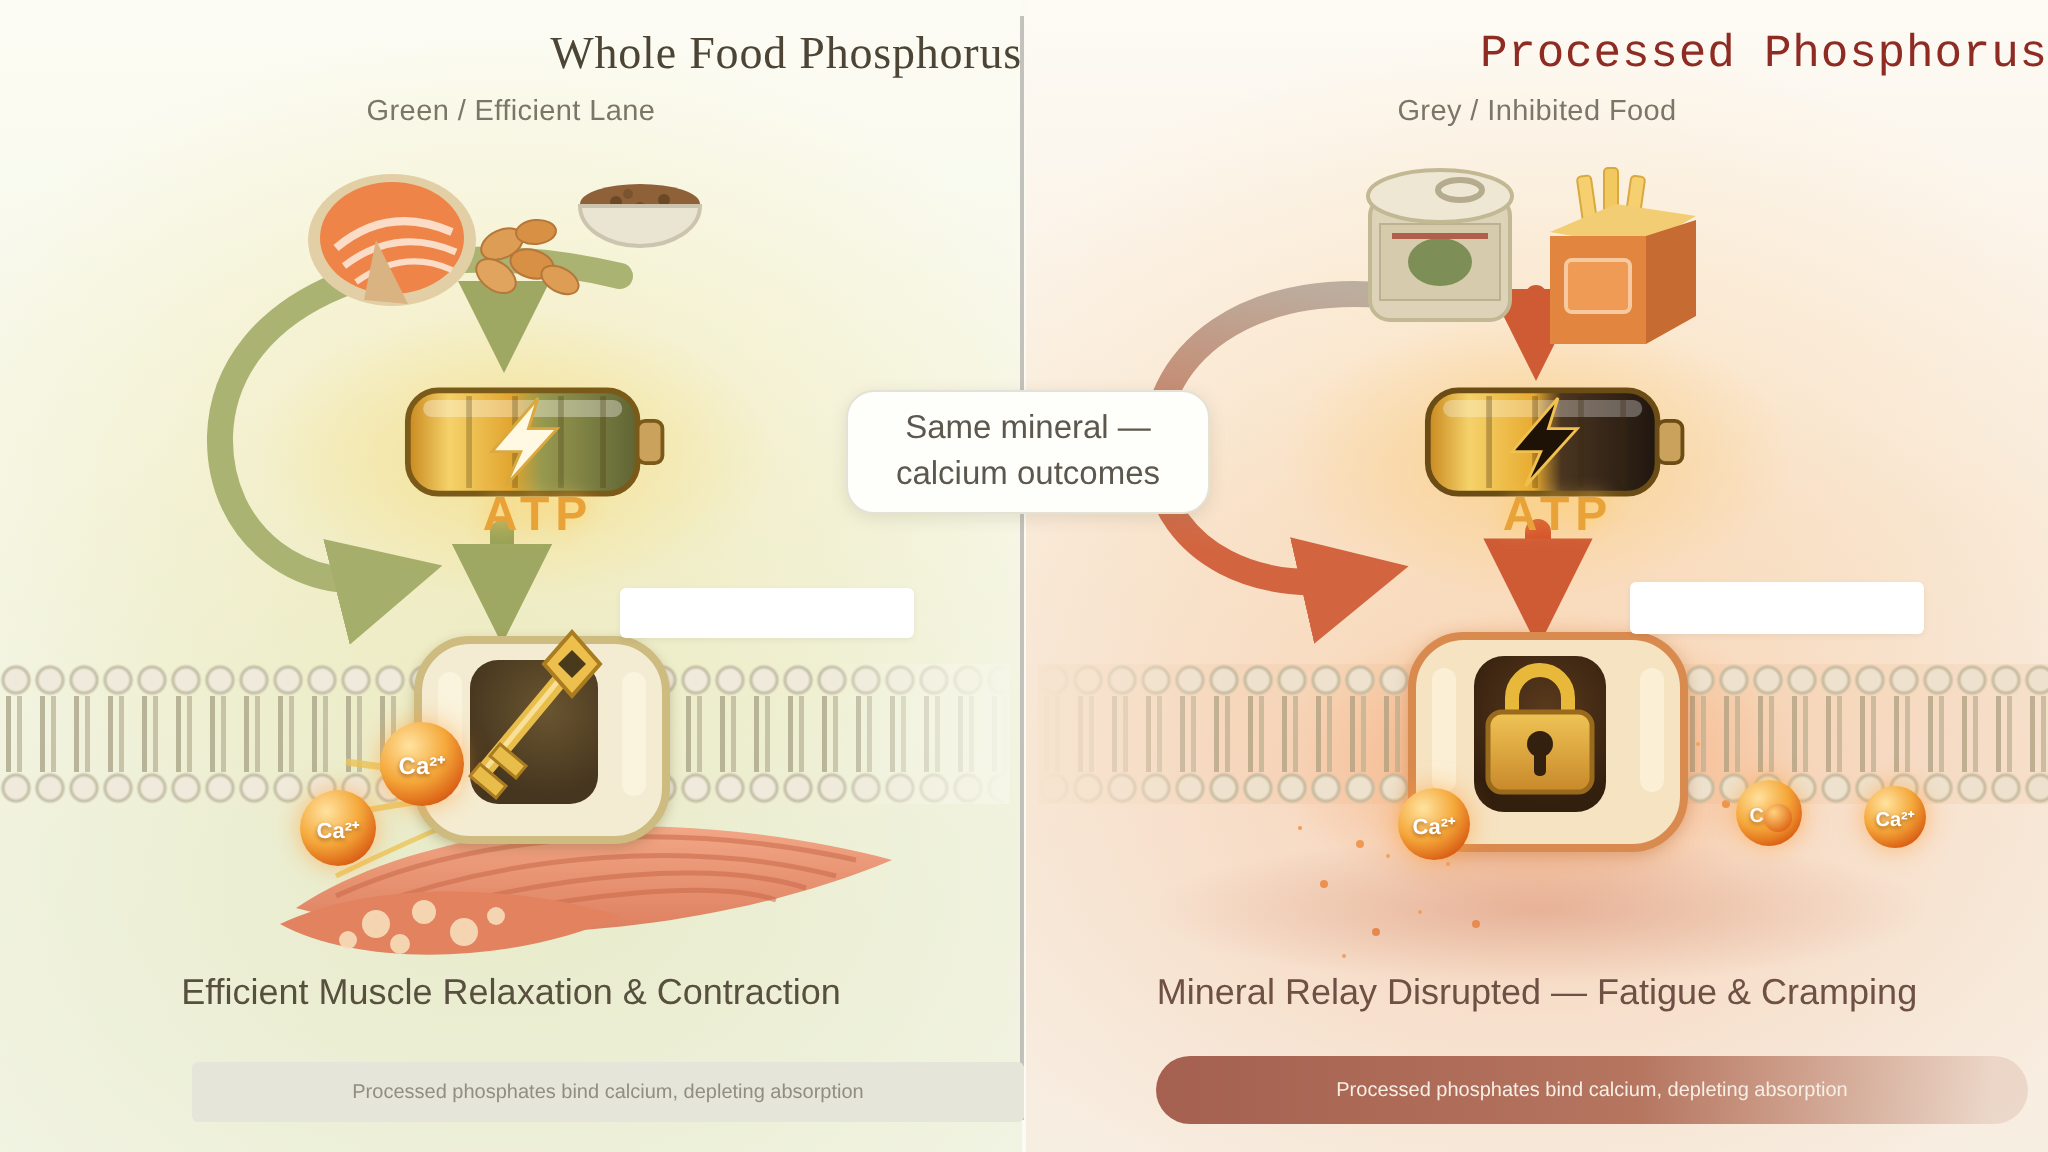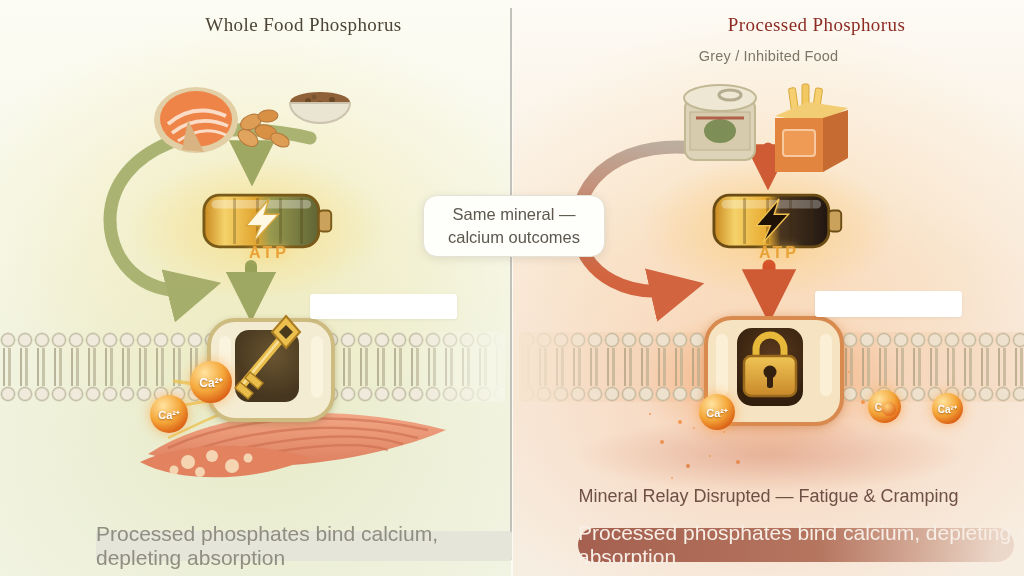--- a/index.html
+++ b/index.html
@@ -13,32 +13,32 @@
     radial-gradient(420px 300px at 250px 225px, rgba(240,230,165,.60), rgba(240,230,165,0) 70%),
     radial-gradient(480px 340px at 250px 430px, rgba(210,216,150,.38), rgba(210,216,150,0) 72%),
     linear-gradient(180deg,#fcfcf4 0%,#f6f7e8 40%,#f2f4e4 100%);}
   .panel-right{left:513px;background:
     radial-gradient(420px 300px at 255px 225px, rgba(250,215,170,.55), rgba(250,215,170,0) 70%),
     radial-gradient(460px 320px at 250px 400px, rgba(245,170,125,.40), rgba(245,170,125,0) 72%),
     linear-gradient(180deg,#fdfbf5 0%,#f9ecdc 45%,#f7eee2 100%);}
   .divider{left:510px;top:8px;width:2px;height:552px;background:#b5b3ae;opacity:.8;}
 
   
-  .title{top:14px;width:100%;text-align:center;
-    font-family:"Liberation Serif","DejaVu Serif",serif;font-size:19px;letter-spacing:.4px;padding-left:48px;}
+  .title{top:14px;width:100%;text-align:right;
+    font-family:"Liberation Serif","DejaVu Serif",serif;font-size:23px;letter-spacing:.4px;}
   .title-left{color:#4c4535;}
-  .title-right{color:#8e2c24;}
+  .title-right{color:#8e2c24;font-family:Liberation Mono, monospace;}
   .subtitle{top:48px;width:100%;text-align:center;font-size:14.5px;color:#7b7767;letter-spacing:.2px;}
-  .atp-label{width:134px;text-align:center;top:244px;font-size:16px;font-weight:bold;
+  .atp-label{width:134px;text-align:center;top:244px;font-size:24px;font-weight:bold;
     letter-spacing:3px;color:#e9a238;text-shadow:0 0 10px rgba(255,205,100,.9);}
   .atp-left{left:202px;} .atp-right{left:199px;}
   .caption{top:486px;width:100%;text-align:center;font-size:18px;}
   .caption-left{color:#57503e;}
   .caption-right{color:#6e5045;}
-  .footnote{font-size:21px;display:flex;align-items:center;justify-content:center;}
+  .footnote{font-size:10px;display:flex;align-items:center;justify-content:center;}
   .footnote-left{left:96px;top:531px;width:416px;height:30px;background:#e5e5da;
     border-radius:3px;color:#908d81;}
   .footnote-right{left:65px;top:528px;width:436px;height:34px;border-radius:18px;color:#f7eee6;
     background:linear-gradient(90deg,#a5604f 0%,#b5755f 55%,rgba(200,150,130,.25) 96%);}
 
   
   .callout{left:423px;top:195px;width:180px;height:60px;background:#fefefb;
     border:1px solid #e4e1d6;border-radius:14px;box-shadow:0 2px 8px rgba(120,115,95,.18);
     display:flex;flex-direction:column;align-items:center;justify-content:center;
     font-size:16.5px;color:#5c584e;line-height:1.4;z-index:6;}
@@ -107,20 +107,21 @@
 </style>
 </head>
 <body>
 
 <div class="stage">
 
   <div class="panel panel-left">
     <div class="abs glow glow-battery-l"></div>
 
     <div class="abs title title-left">Whole Food Phosphorus</div>
+    <div class="abs subtitle">Green / Efficient Lane</div>
 
     <svg class="abs z4" style="left:148px;top:80px;" width="210" height="85" viewBox="0 0 210 85">
       <g>
         <ellipse cx="48" cy="40" rx="42" ry="33" fill="#e3cfa6"></ellipse>
         <ellipse cx="48" cy="39" rx="36" ry="28" fill="#ef8448"></ellipse>
         <path d="M20,44 Q46,22 78,36" stroke="#fbdcc6" stroke-width="4" fill="none"></path>
         <path d="M24,53 Q50,33 80,46" stroke="#fbdcc6" stroke-width="3.5" fill="none"></path>
         <path d="M30,61 Q54,44 78,55" stroke="#fbdcc6" stroke-width="3" fill="none"></path>
         <path d="M40,40 L56,72 L34,70 Z" fill="#d9b482"></path>
       </g>
@@ -225,20 +226,21 @@
       <g fill="#f7ddba" opacity=".9">
         <circle cx="60" cy="70" r="7"></circle>
           <circle cx="84" cy="64" r="6"></circle>
           <circle cx="104" cy="74" r="7"></circle>
         <circle cx="72" cy="80" r="5"></circle>
           <circle cx="46" cy="78" r="4.5"></circle>
           <circle cx="120" cy="66" r="4.5"></circle>
       </g>
     </svg>
 
+    <div class="abs caption caption-left z5">Efficient Muscle Relaxation &amp; Contraction</div>
     <div class="abs footnote footnote-left z5">
       <span>Processed phosphates bind calcium, depleting absorption</span>
     </div>
   </div>
 
   <div class="panel panel-right">
     <div class="abs glow glow-battery-r"></div>
     <div class="abs glow glow-channel-r"></div>
     <div class="abs speckles" style="left:290px;top:360px;"></div>
     <div class="abs speckles" style="left:165px;top:420px;"></div>

